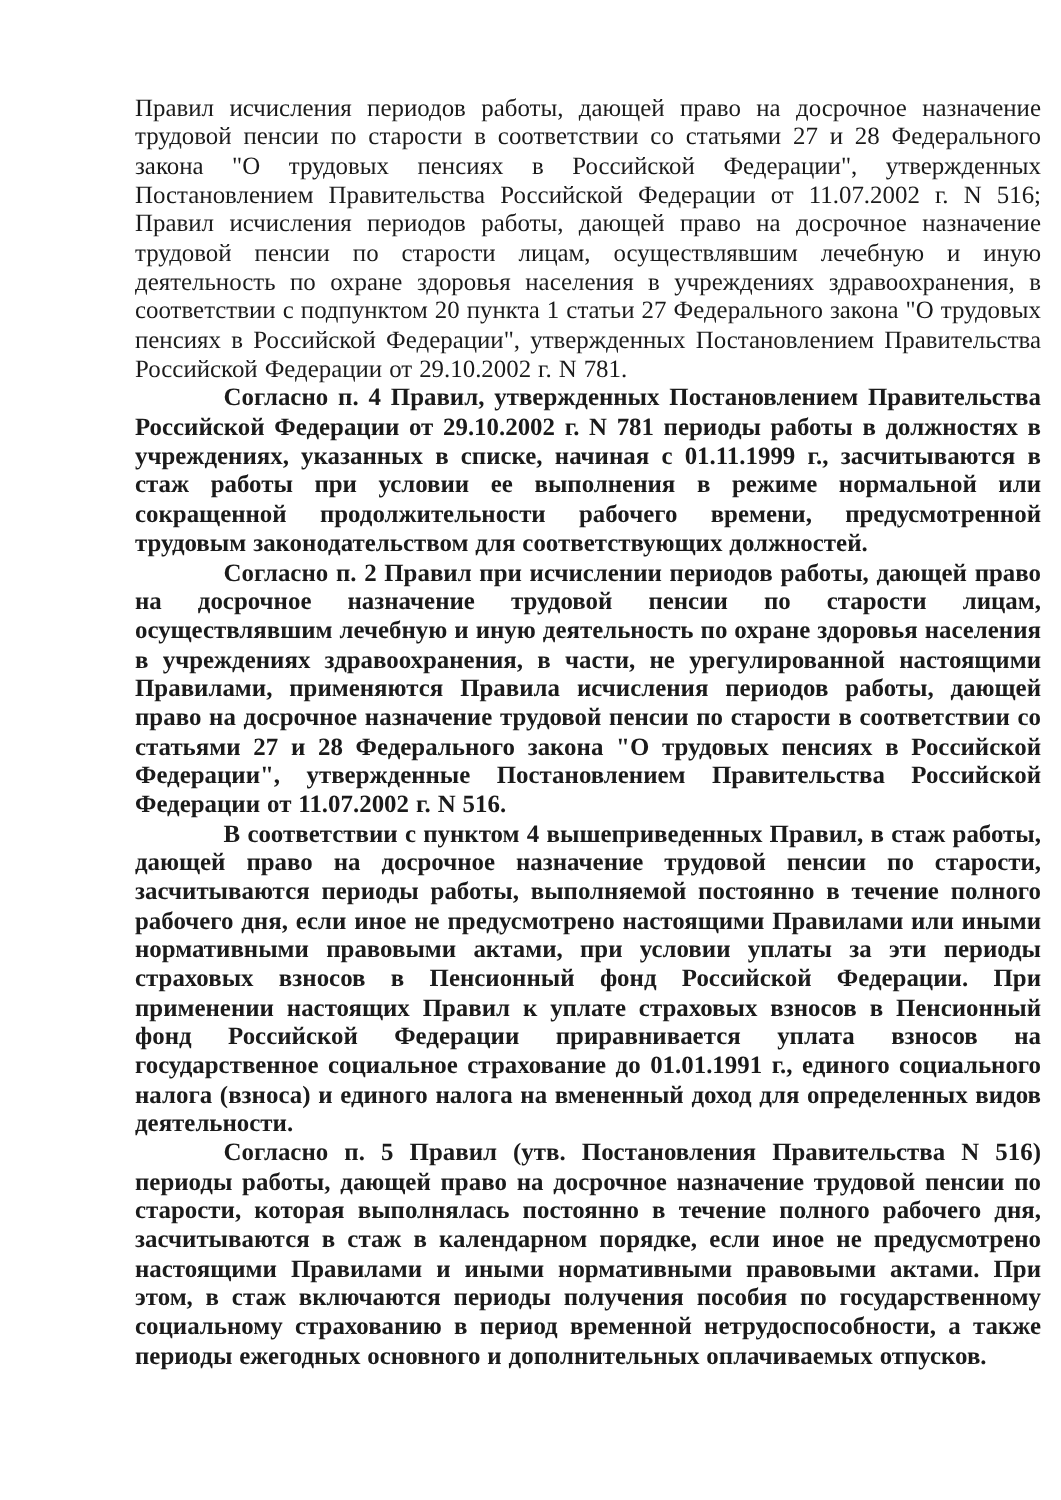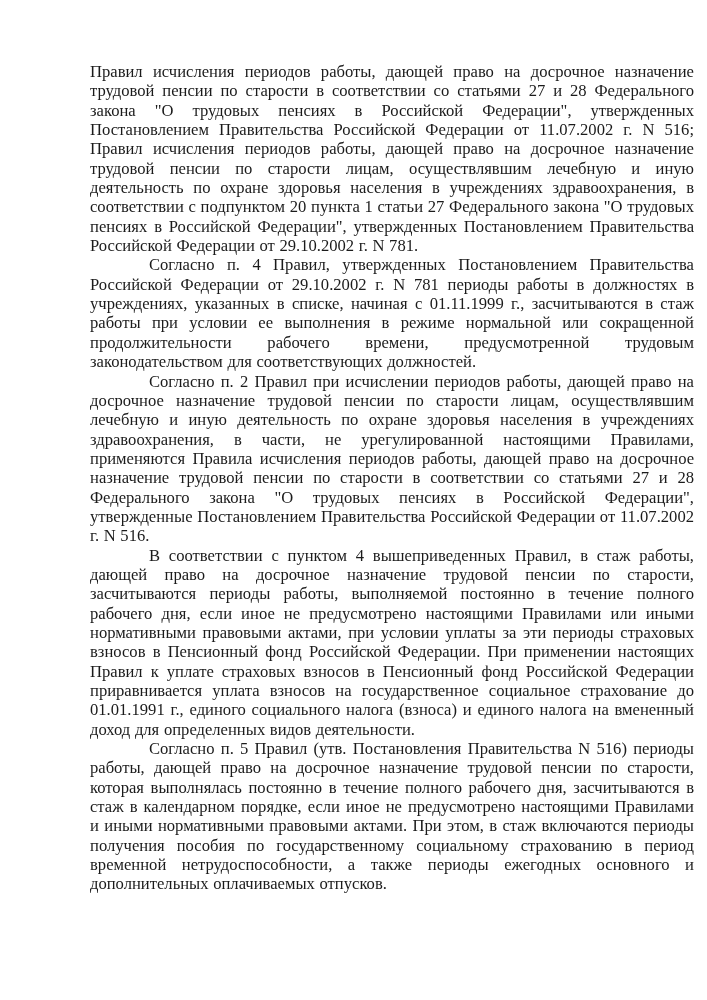--- a/index.html
+++ b/index.html
@@ -25,20 +25,21 @@
     margin: 0;
     padding: 0;
     font-size: 16.6px;
     line-height: 19.35px;
     text-align: justify;
     text-justify: inter-word;
     word-spacing: 0.5px;
   }
   .doc-text p.indent {
     text-indent: 59px;
+    font-weight: bold;
   }
 </style>
 </head>
 <body>
 
 <div class="page">
   <div class="doc-text">
     <p>Правил исчисления периодов работы, дающей право на досрочное назначение трудовой пенсии по старости в соответствии со статьями 27 и 28 Федерального закона "О трудовых пенсиях в Российской Федерации", утвержденных Постановлением Правительства Российской Федерации от 11.07.2002 г. N 516; Правил исчисления периодов работы, дающей право на досрочное назначение трудовой пенсии по старости лицам, осуществлявшим лечебную и иную деятельность по охране здоровья населения в учреждениях здравоохранения, в соответствии с подпунктом 20 пункта 1 статьи 27 Федерального закона "О трудовых пенсиях в Российской Федерации", утвержденных Постановлением Правительства Российской Федерации от 29.10.2002 г. N 781.</p>
     <p class="indent">Согласно п. 4 Правил, утвержденных Постановлением Правительства Российской Федерации от 29.10.2002 г. N 781 периоды работы в должностях в учреждениях, указанных в списке, начиная с 01.11.1999 г., засчитываются в стаж работы при условии ее выполнения в режиме нормальной или сокращенной продолжительности рабочего времени, предусмотренной трудовым законодательством для соответствующих должностей.</p>
     <p class="indent">Согласно п. 2 Правил при исчислении периодов работы, дающей право на досрочное назначение трудовой пенсии по старости лицам, осуществлявшим лечебную и иную деятельность по охране здоровья населения в учреждениях здравоохранения, в части, не урегулированной настоящими Правилами, применяются Правила исчисления периодов работы, дающей право на досрочное назначение трудовой пенсии по старости в соответствии со статьями 27 и 28 Федерального закона "О трудовых пенсиях в Российской Федерации", утвержденные Постановлением Правительства Российской Федерации от 11.07.2002 г. N 516.</p>

